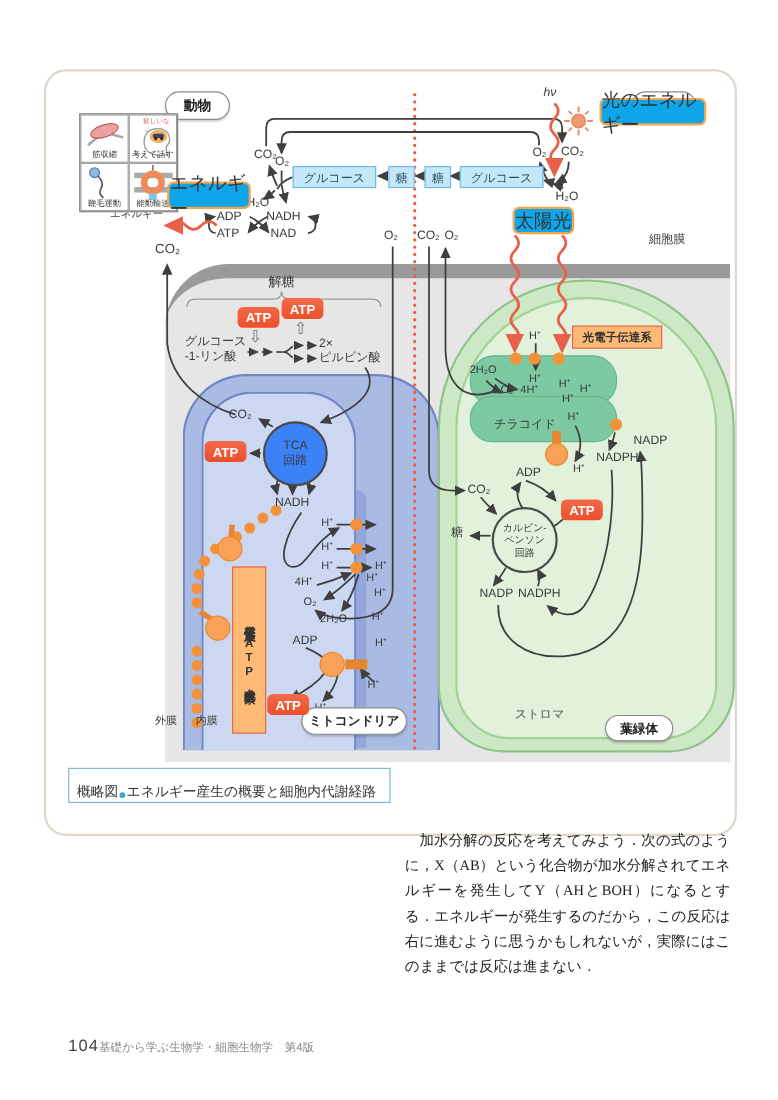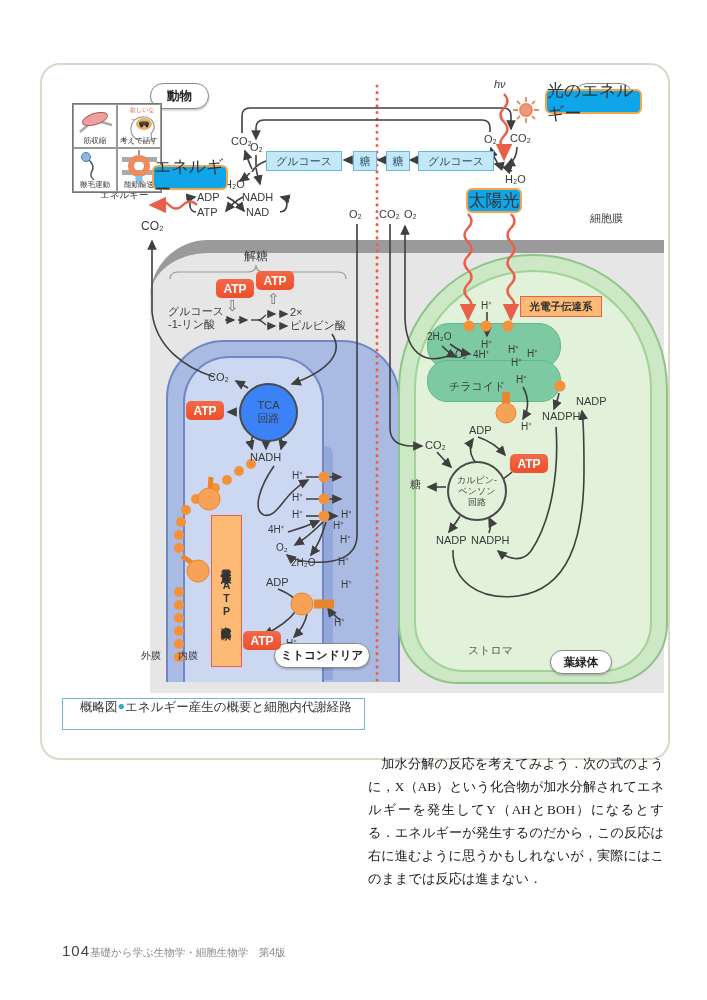--- a/index.html
+++ b/index.html
@@ -21,21 +21,21 @@
   .pill.sm{font-size:11.5px}
   .obox{position:absolute;background:#0ea5e9;border:2px solid #f3a54b;border-radius:6px;display:flex;align-items:center;justify-content:center;font-size:17px;color:#333;z-index:7}
   .atpbox{position:absolute;background:linear-gradient(#f26a49,#ee4e2b);border-radius:5px;color:#fff;font-weight:bold;font-size:12px;display:flex;align-items:center;justify-content:center;z-index:7}
   .bbox{position:absolute;background:#c5e8f8;border:1px solid #68b8e2;display:flex;align-items:center;justify-content:center;font-size:11px;color:#24506b;z-index:7}
   .rbox{position:absolute;background:#fdba74;border:1.6px solid #e8604a;display:flex;align-items:center;justify-content:center;font-size:10.5px;font-weight:bold;color:#333;z-index:7}
   .circ{position:absolute;border:2px solid #4a4a4a;border-radius:50%;display:flex;flex-direction:column;align-items:center;justify-content:center;text-align:center;z-index:5;color:#3a3a3a}
   #grid{position:absolute;left:72px;top:103px;width:88px;height:88px;display:grid;grid-template-columns:1fr 1fr;grid-template-rows:1fr 1fr;background:#fff;border:1px solid #777;z-index:7}
   .gcell{position:relative;border:0.5px solid #999;overflow:hidden}
   .gcap{position:absolute;bottom:1px;width:100%;text-align:center;font-size:7.5px;color:#333}
   .want{position:absolute;top:1px;left:12px;font-size:6px;color:#e0503e}
-  #capbox{position:absolute;left:62px;top:698px;width:284px;height:30px;border:1.5px solid #74b6d6;background:#fff;display:flex;align-items:flex-start;padding-left:17px;font-size:12.5px;color:#333;z-index:7}
+  #capbox{position:absolute;left:62px;top:698px;width:284px;height:30px;border:1.5px solid #74b6d6;background:#fff;display:flex;align-items:flex-end;padding-left:7px;font-size:12.5px;color:#333;z-index:7}
   .bullet{color:#3ba8c8}
   .col{position:absolute;width:296px;font-family:"Liberation Serif",serif;font-size:13.2px;line-height:23px;color:#222;text-align:justify;z-index:7}
   .figref{color:#2e9bd6}
   #footer{position:absolute;left:62px;top:942px;z-index:7;color:#444}
   #footer .pg{font-size:15px;letter-spacing:1px}
   #footer .bk{font-size:10.5px;color:#888;}
   .harrow{position:absolute;font-size:15px;color:#777;z-index:6}
   .vtxt{writing-mode:vertical-rl;text-orientation:upright;letter-spacing:1px;font-size:10.5px;font-weight:bold}
 </style>
 </head>

